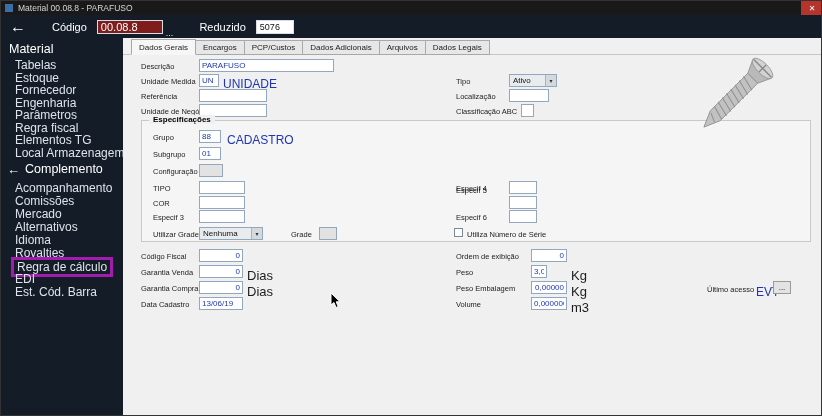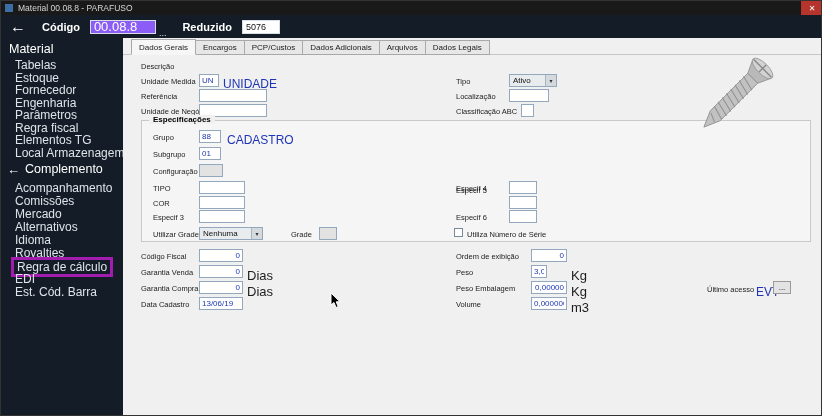--- a/index.html
+++ b/index.html
@@ -9,23 +9,23 @@
   
   #titlebar{position:absolute;left:0;top:0;width:822px;height:14px;background:#191919;
             display:flex;align-items:center;color:#d6d6d6;font-size:8.5px}
   #app-icon{width:8px;height:8px;background:#3b6ea5;margin:0 5px 0 4px}
   #close-btn{margin-left:auto;width:22px;height:14px;background:#b5342c;color:#fff;
              font-size:8px;display:flex;align-items:center;justify-content:center;cursor:pointer}
   
   #topbar{position:absolute;left:0;top:14px;width:822px;height:23px;background:#141d27;
           display:flex;align-items:center;color:#fff}
   #back-arrow{font-size:16px;font-weight:bold;margin-left:9px;cursor:pointer;line-height:1}
-  .tb-label{font-size:11px;font-weight:bold;margin-left:16px}
-  #codigo-input{margin-left:10px;width:66px;height:14px;background:#8b5cf6;border:1px solid #d7dee5;
-                color:#fff;font-size:13px;padding:0 3px;font-family:"Liberation Sans",sans-serif}
+  .tb-label{font-size:11px;font-weight:normal;margin-left:26px}
+  #codigo-input{margin-left:10px;width:66px;height:14px;background:#7f1d1d;border:1px solid #d7dee5;
+                color:#fff;font-size:11px;padding:0 3px;font-family:"Liberation Sans",sans-serif}
   #codigo-lookup{color:#e8e8e8;font-size:9px;margin-left:3px;align-self:flex-end;line-height:10px;cursor:pointer}
   #reduzido-input{margin-left:10px;width:38px;height:14px;background:#fff;border:1px solid #d7dee5;
                   color:#111;font-size:9px;padding:0 3px;font-family:"Liberation Sans",sans-serif}
   
   #sidebar{position:absolute;left:0;top:37px;width:122px;height:379px;background:#141d27;color:#e4e9ee}
   .s-header{position:absolute;left:8px;font-size:12.5px;color:#fff;white-space:nowrap}
   .s-item{position:absolute;left:14px;font-size:12px;color:#dde3e9;white-space:nowrap;cursor:pointer}
   .s-item.hl-red{border:3px solid #a21caf;padding:0 3px;left:10px}
   #comp-back{position:absolute;left:6px;font-size:13px;font-weight:bold;color:#fff;cursor:pointer;line-height:1}
   
@@ -108,20 +108,21 @@
     <div id="tabs">
       <div class="tab active">Dados Gerais</div>
       <div class="tab">Encargos</div>
       <div class="tab">PCP/Custos</div>
       <div class="tab">Dados Adicionais</div>
       <div class="tab">Arquivos</div>
       <div class="tab">Dados Legais</div>
     </div>
 
     <div class="lbl" style="left:18px;top:24px">Descrição</div>
+    <input class="inp" style="left: 76px; top: 21px; width: 135px;" value="PARAFUSO">
 
     <div class="lbl" style="left:18px;top:39px">Unidade Medida</div>
     <input class="inp" style="left: 76px; top: 36px; width: 20px;" value="UN">
     <div class="bluetext" style="left:100px;top:39px">UNIDADE</div>
 
     <div class="lbl" style="left:18px;top:54px">Referência</div>
     <input class="inp" style="left: 76px; top: 51px; width: 68px;" value="">
 
     <div class="lbl" style="left:18px;top:69px">Unidade de Negócio</div>
     <input class="inp" style="left: 76px; top: 66px; width: 68px;" value="">

